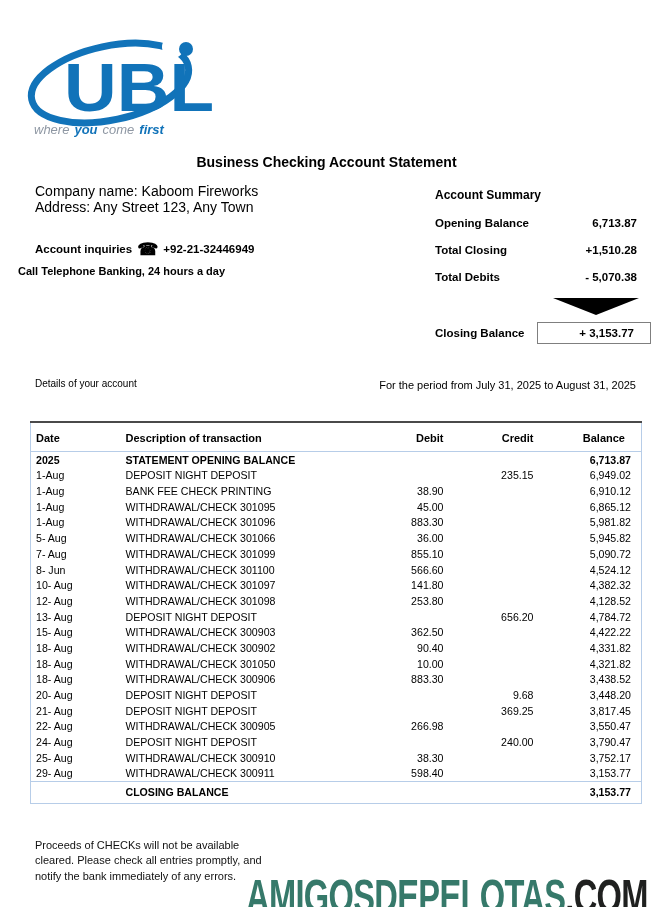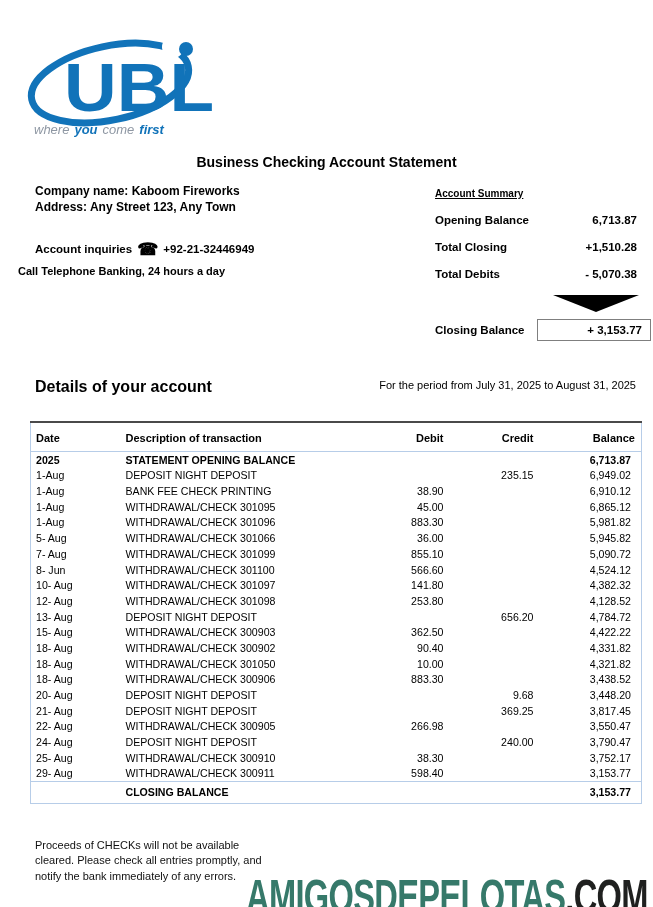--- a/index.html
+++ b/index.html
@@ -9,52 +9,52 @@
   
   .logo-wrap{position:absolute;left:26px;top:6px;width:210px;height:86px;}
   .logo-wrap svg{overflow:visible;display:block;}
   .tagline{position:absolute;left:34px;top:90px;font-size:13px;font-style:italic;white-space:nowrap;}
   .tg-gray{color:var(--tagline-gray,#8e97a3);font-weight:400;margin-right:5px;}
   .tg-blue{color:var(--brand-blue,#1173b9);font-weight:700;margin-right:5px;}
 
   
   .title{position:absolute;left:0;right:0;top:122px;margin:0;text-align:center;
          font-size:14px;font-weight:700;}
-  .customer{position:absolute;left:35px;top:151px;font-size:12px;font-weight:700;line-height:16px;}
+  .customer{position:absolute;left:35px;top:151px;font-size:14px;font-weight:400;line-height:16px;}
   .inquiries{position:absolute;left:35px;top:207px;font-size:11.5px;font-weight:700;}
   .phone-icon{font-size:17px;margin:0 5px;vertical-align:-2px;}
   .telebanking{position:absolute;left:18px;top:233px;font-size:11px;font-weight:700;}
 
   
   .summary{position:absolute;left:435px;top:156px;width:216px;}
-  .summary-heading{font-size:10px;font-weight:700;margin:0 0 15px 0;text-decoration:underline;}
+  .summary-heading{font-size:12px;font-weight:700;margin:0 0 15px 0;}
   .summary-row{display:flex;justify-content:space-between;font-size:11.5px;font-weight:700;margin-bottom:15px;gap:38px;}
   .summary-row .val{padding-right:14px;}
   .triangle-down{width:0;height:0;border-left:43px solid transparent;border-right:43px solid transparent;
                  border-top:17px solid #000;margin:0 12px 7px auto;}
   .closing-row{display:flex;justify-content:space-between;align-items:center;font-size:11.5px;font-weight:700;}
   .closing-box{width:114px;box-sizing:border-box;border:1.5px solid #7f7f7f;
-               padding:4px 8px 4px 4px;text-align:right;background:#fff;}
-
-  
-  .details-heading{position:absolute;left:35px;top:346px;font-size:16px;font-weight:700;}
+               padding:4px 16px 4px 4px;text-align:right;background:#fff;}
+
+  
+  .details-heading{position:absolute;left:35px;top:346px;font-size:10px;font-weight:400;}
   .period{position:absolute;right:17px;top:347px;font-size:11px;font-weight:400;}
 
   
   .tx-table{position:absolute;left:30px;top:389px;width:611px;border-collapse:collapse;table-layout:fixed;
             border-top:2px solid var(--table-line-dark,#4a4a4a);
             border-left:1px solid var(--table-line-light,#b7cde8);
             border-right:1px solid var(--table-line-light,#b7cde8);
             border-bottom:1px solid var(--table-line-light,#b7cde8);}
   .tx-table col.c1{width:90px;}.tx-table col.c2{width:225px;}.tx-table col.c3{width:106px;}
   .tx-table col.c4{width:90px;}.tx-table col.c5{width:100px;}
   .tx-table th{font-size:11px;font-weight:700;text-align:left;padding:9px 0 7px 5px;
                border-bottom:1px solid var(--table-line-light,#b7cde8);}
   .tx-table th.num{text-align:right;padding-right:8px;}
-  .tx-table th.bal{padding-right:6px;}
+  .tx-table th.bal{padding-right:16px;}
   .tx-table td{font-size:10.6px;font-weight:400;line-height:12.4px;padding:1.7px 0 1.6px 5px;
                white-space:nowrap;overflow:hidden;}
   .tx-table td.c-num{text-align:right;padding-right:8px;padding-left:0;}
   .tx-table td.c-bal{padding-right:10px;}
   .tx-table tr.row-bold td{font-weight:700;}
   .tx-table tr.row-closing td{border-top:1px solid var(--table-line-light,#b7cde8);
                               border-bottom:1px solid var(--table-line-light,#b7cde8);
                               padding-top:4px;padding-bottom:4px;}
 
   

